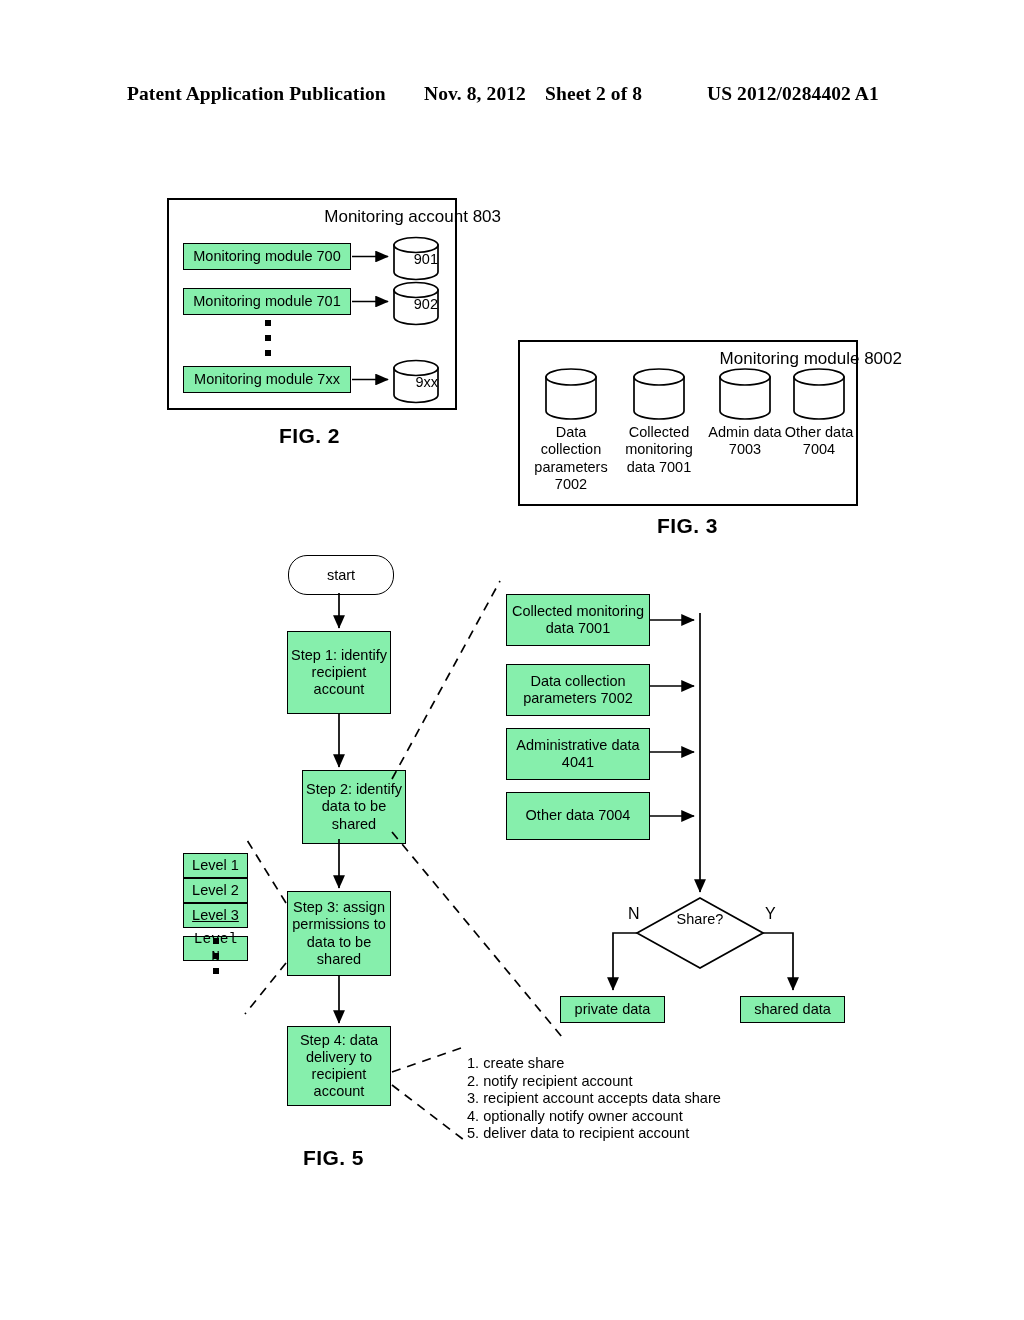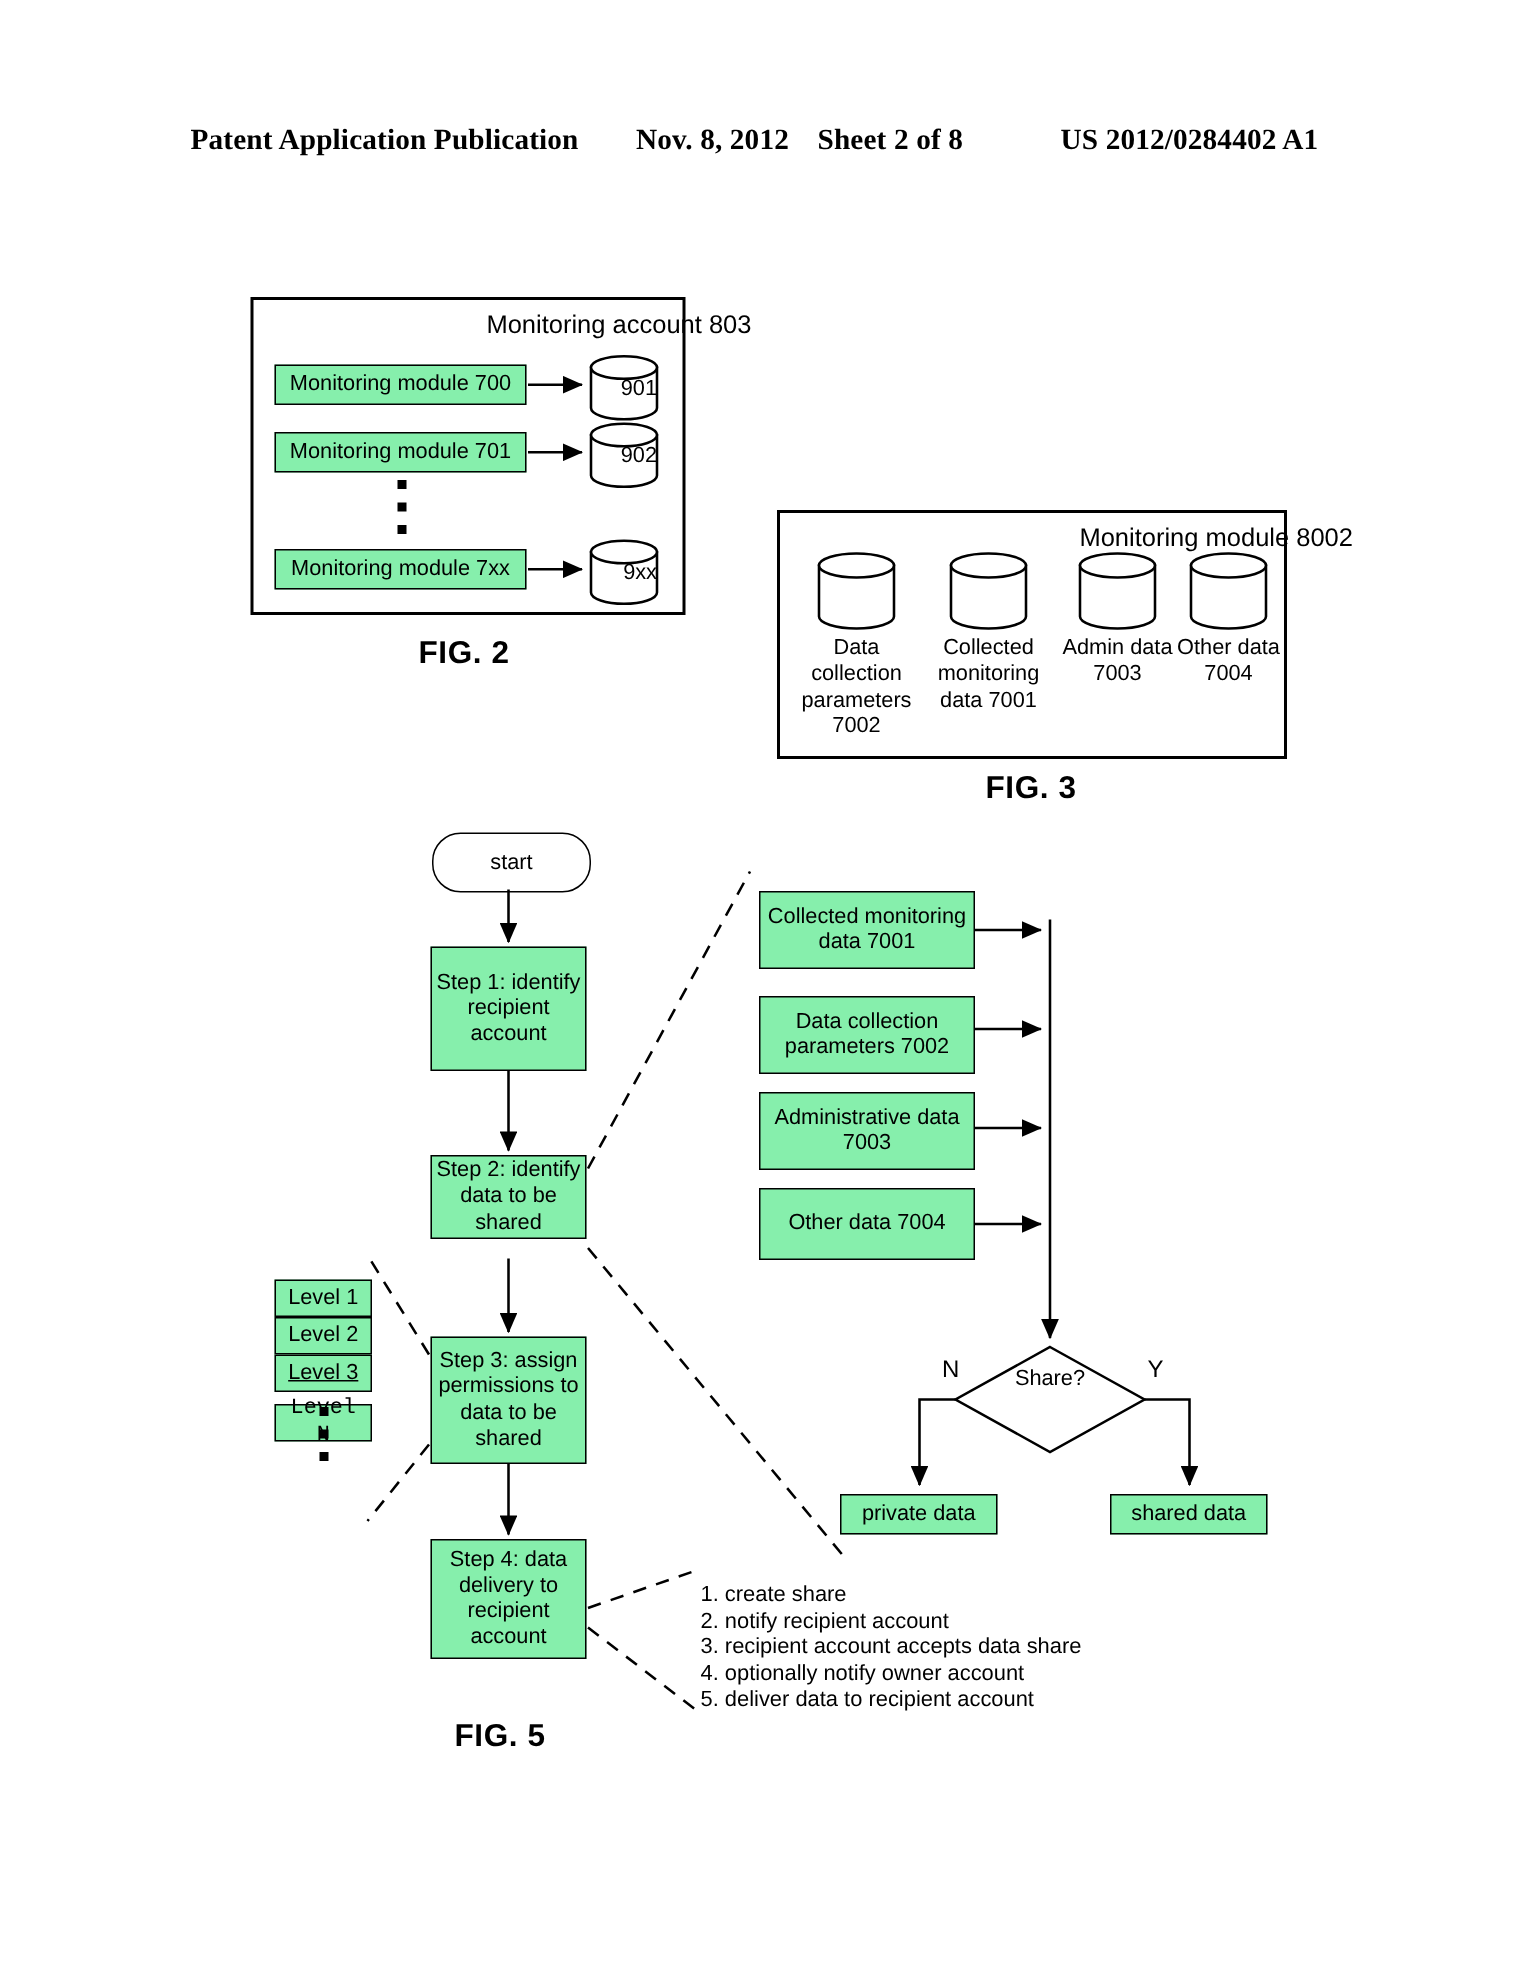--- a/index.html
+++ b/index.html
@@ -120,21 +120,21 @@
     left: 288px; top: 555px;
     width: 104px; height: 38px;
     border: 1.7px solid #000;
     border-radius: 19px;
     background: #fff;
     display: flex; align-items: center; justify-content: center;
     font-size: 14.5px;
   }
   .step-box { left: 287px; width: 104px; }
   #step-1 { top: 631px; height: 83px; }
-  #step-2 { top: 770px; height: 56px; }
+  #step-2 { top: 770px; height: 74px; margin-left: 15px; }
   #step-3 { top: 891px; height: 85px; }
   #step-4 { top: 1026px; height: 80px; }
 
   .level-box { left: 183px; width: 65px; height: 25px; font-size: 14.5px; }
   #level-0 { top: 853px; }
   #level-1 { top: 878px; }
   #level-2 { top: 903px; text-decoration: underline; }
   #level-3 { top: 936px; font-family: Liberation Mono, monospace; }
 
   .data-box { left: 506px; width: 144px; }
@@ -269,21 +269,21 @@
 <div class="box level-box" id="level-3">Level N</div>
 
 <div class="vdots" style="left:212px; top:938px; width:8px; height:36px;">
   <i></i>
     <i></i>
     <i></i>
 </div>
 
 <div class="box data-box" id="data-0">Collected monitoring data 7001</div>
 <div class="box data-box" id="data-1">Data collection parameters 7002</div>
-<div class="box data-box" id="data-2">Administrative data 7003</div>
+<div class="box data-box" id="data-2">Administrative data 4041</div>
 <div class="box data-box" id="data-3">Other data 7004</div>
 
 <svg width="1024" height="1320" style="left:0; top:0;">
 
   <line class="ln" x1="339" y1="593" x2="339" y2="628" marker-end="url(#arrowhead)"></line>
   <line class="ln" x1="339" y1="714" x2="339" y2="767" marker-end="url(#arrowhead)"></line>
   <line class="ln" x1="339" y1="839" x2="339" y2="888" marker-end="url(#arrowhead)"></line>
   <line class="ln" x1="339" y1="976" x2="339" y2="1023" marker-end="url(#arrowhead)"></line>
 
   <line class="ln-dash" x1="392" y1="779" x2="500" y2="581"></line>

